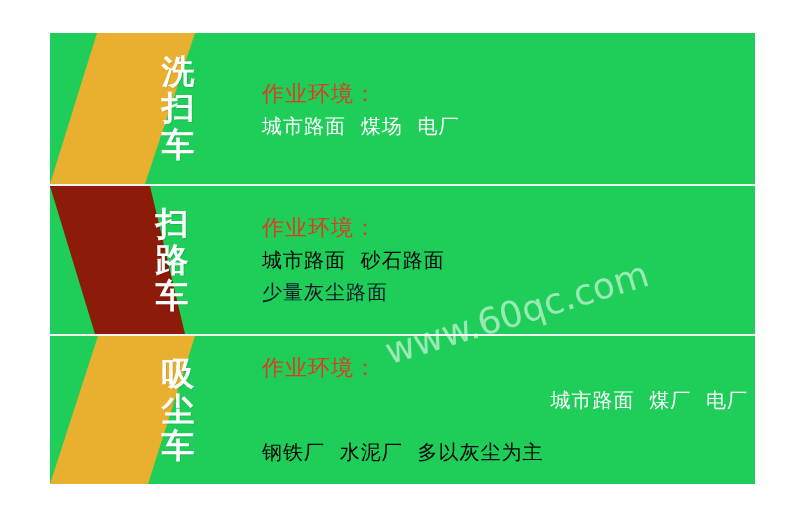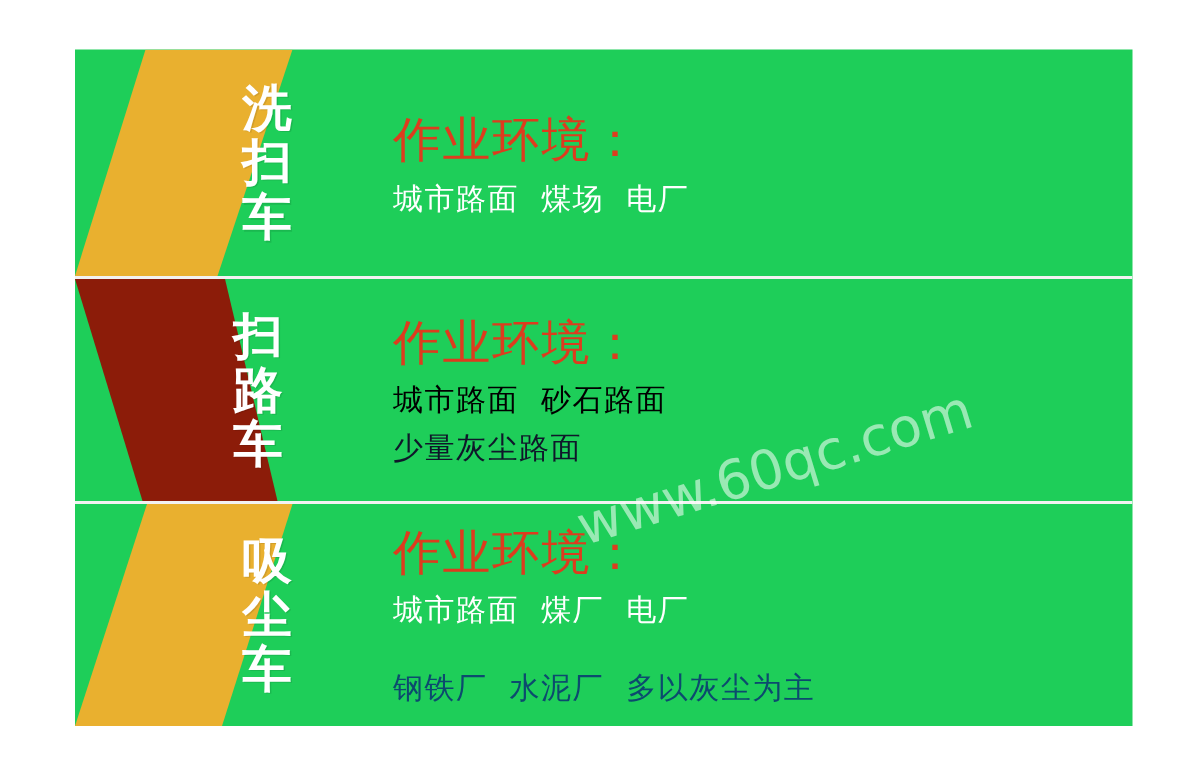--- a/index.html
+++ b/index.html
@@ -95,21 +95,21 @@
     width: 490px;
     display: flex;
     flex-direction: column;
     justify-content: center;
     gap: 8px;
     padding-left: 4px;
     box-sizing: border-box;
   }
   .env-heading {
     color: #DD3C1E;
-    font-size: 32px;
+    font-size: 22px;
     line-height: 1.18;
     letter-spacing: 1px;
     white-space: nowrap;
   }
   .env-line {
     color: #ffffff;
     font-size: 20px;
     line-height: 1.18;
     letter-spacing: 1px;
     white-space: pre;
@@ -182,20 +182,20 @@
         <polygon id="shape-2" points="48,0 145,0 98,148 0,148" fill="#E9B02F"></polygon>
       </svg>
       <div class="tag-label">
         <span class="tag-char">吸</span>
         <span class="tag-char">尘</span>
         <span class="tag-char">车</span>
       </div>
     </div>
     <div class="content">
       <div class="env-heading" style="color: rgb(221, 60, 30);">作业环境：</div>
-      <div class="env-line" style="color: rgb(255, 255, 255);">城市路面  煤厂  电厂</div>
-      <div class="env-line" style="color: #0c4a6e; margin-top: 20px;">钢铁厂  水泥厂  多以灰尘为主</div>
+      <div class="env-line" style="color: rgb(255, 255, 255); text-align: right;">城市路面  煤厂  电厂</div>
+      <div class="env-line" style="color: #000000; margin-top: 20px;">钢铁厂  水泥厂  多以灰尘为主</div>
     </div>
   </div>
 
   <div id="watermark">www.60qc.com</div>
 
 </div>
 
 </body></html>

